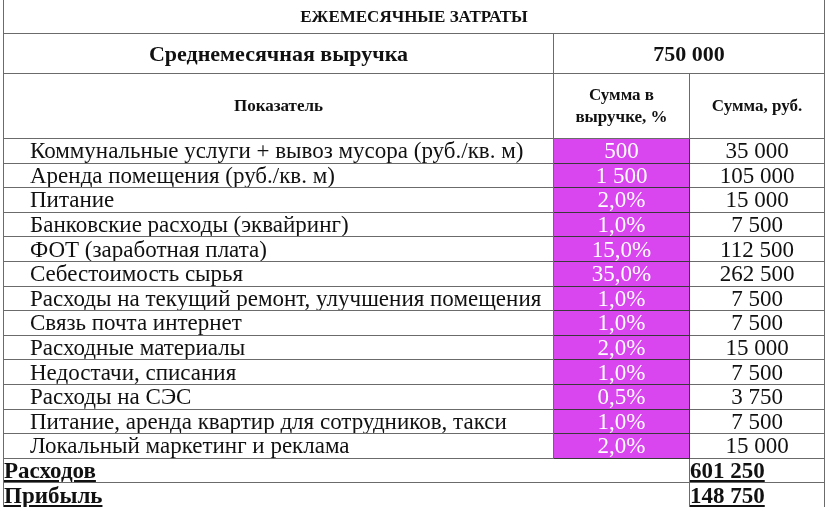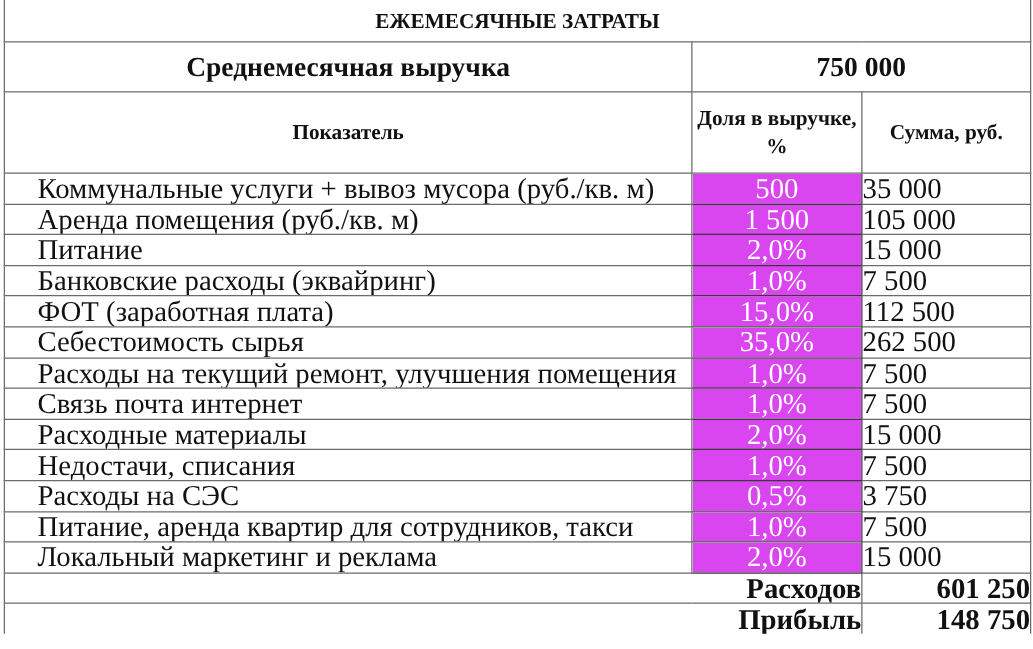--- a/index.html
+++ b/index.html
@@ -65,25 +65,27 @@
       text-align: left;
       padding-left: 26px;
     }
     tr.data td.share {
       text-align: center;
       color: #ffffff;
       background: #d946ef;
       border-color: #3a3a3a;
     }
     tr.data td.sum {
+      text-align: center;
     }
     tr.total td {
       height: 23.6px;
-      text-align: right;
+      text-align: left;
       font-weight: bold;
+      text-decoration: underline;
     }
     tr.total.last td {
       border-bottom: none;
     }
   </style>
 </head>
 <body>
 
 <div class="sheet">
   <table>
@@ -95,21 +97,21 @@
     <tbody>
       <tr class="title">
         <td colspan="3">ЕЖЕМЕСЯЧНЫЕ ЗАТРАТЫ</td>
       </tr>
       <tr class="revenue">
         <td>Среднемесячная выручка</td>
         <td colspan="2">750 000</td>
       </tr>
       <tr class="header">
         <td>Показатель</td>
-        <td>Доля в выручке, %</td>
+        <td>Сумма в выручке, %</td>
         <td>Сумма, руб.</td>
       </tr>
 
       <tr class="data">
         <td class="name">Коммунальные услуги + вывоз мусора (руб./кв. м)</td>
         <td class="share">500</td>
         <td class="sum">35 000</td>
       </tr>
       <tr class="data">
         <td class="name">Аренда помещения (руб./кв. м)</td>

